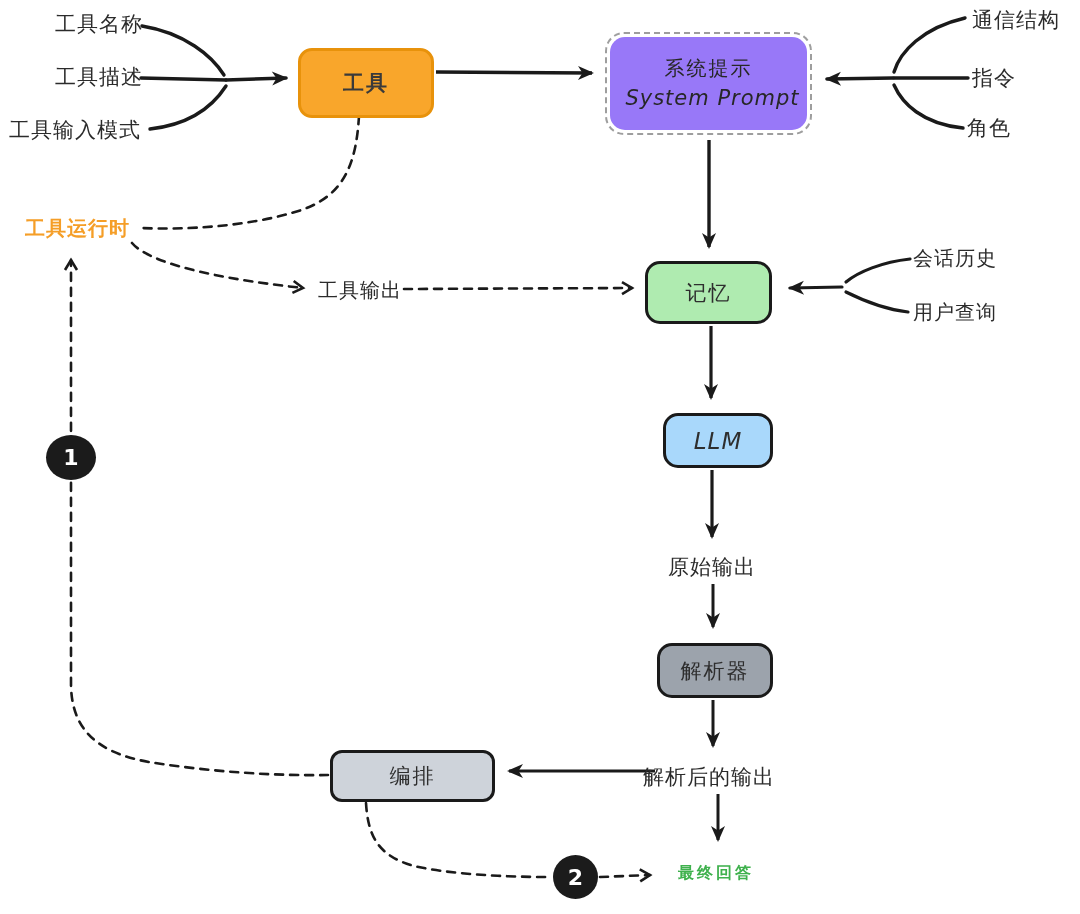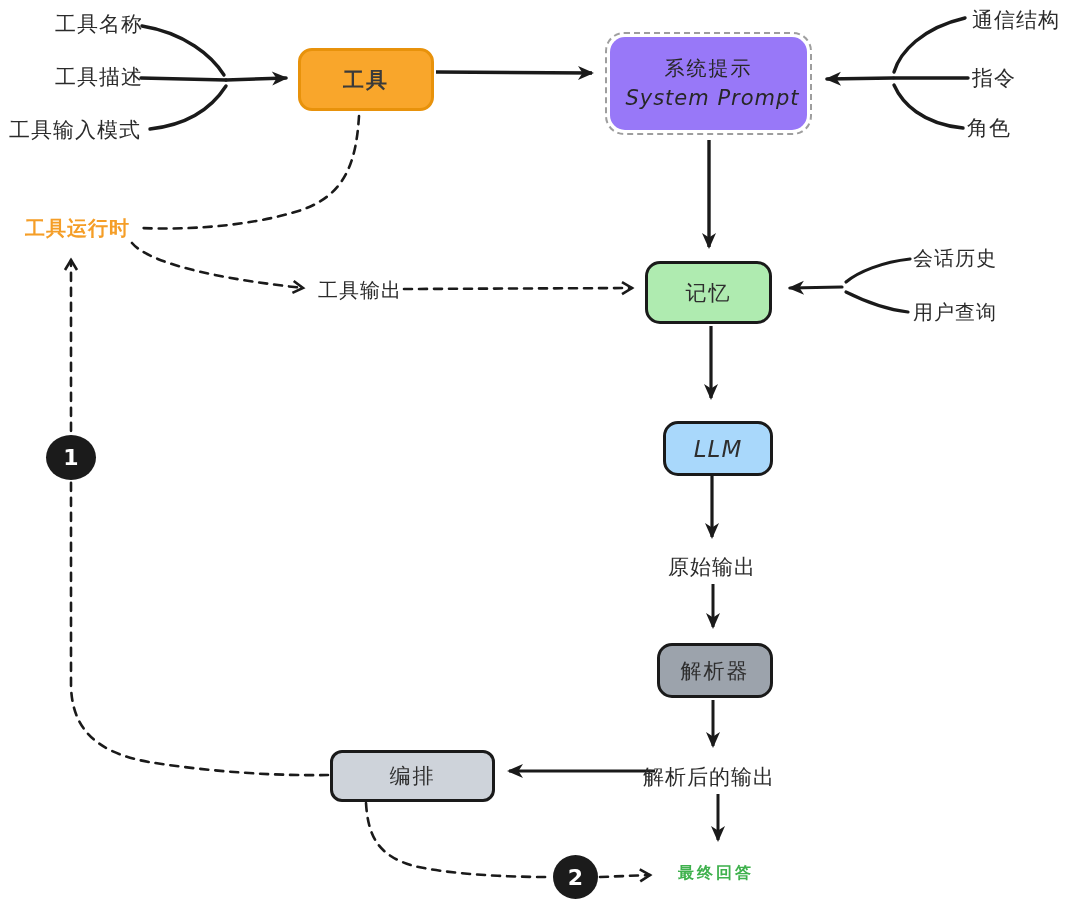--- a/index.html
+++ b/index.html
@@ -15,21 +15,21 @@
   .lbl-orange{color:#F59E27;font-weight:bold;font-size:20px;}
   .lbl-green{color:#3FB14D;font-weight:bold;font-size:16px;letter-spacing:3px;}
   .lbl-flow{font-size:20px;}
   .node{
     position:absolute;display:flex;align-items:center;justify-content:center;
     border:3px solid #1a1a1a;border-radius:15px;font-size:21px;color:#2e2e2e;
     letter-spacing:2px;box-sizing:border-box;
   }
   .node-tool{background:#F9A62B;border-color:#E8920B;border-radius:14px;font-weight:bold;color:#3a3a3a;}
   .node-memory{background:#AFEBB0;}
-  .node-llm{background:#A9D8FB;font-style:italic;font-size:23px;letter-spacing:1px;margin-top:8px;}
+  .node-llm{background:#A9D8FB;font-style:italic;font-size:23px;letter-spacing:1px;}
   .node-parser{background:#9CA3AC;}
   .node-orch{background:#CED3DA;border-radius:12px;}
   .sp-outer{
     position:absolute;border:2px dashed #9E9E9E;border-radius:19px;padding:3px;
     box-sizing:border-box;
   }
   .sp-inner{
     width:100%;height:100%;background:#9878F8;border-radius:15px;
     display:flex;flex-direction:column;align-items:center;justify-content:center;
     color:#272727;font-size:20px;letter-spacing:2px;line-height:1.5;
@@ -101,21 +101,21 @@
   <div class="lbl" style="left:55px;top:66px;">工具描述</div>
   <div class="lbl" style="left:9px;top:119px;">工具输入模式</div>
 
   <div class="lbl" style="left:972px;top:9px;">通信结构</div>
   <div class="lbl" style="left:972px;top:67px;">指令</div>
   <div class="lbl" style="left:967px;top:117px;">角色</div>
 
   <div class="lbl" style="left:913px;top:247px;font-size:20px;">会话历史</div>
   <div class="lbl" style="left:913px;top:301px;font-size:20px;">用户查询</div>
 
-  <div class="node node-tool" style="left:298px;top:48px;width:136px;height:63px;">
+  <div class="node node-tool" style="left:298px;top:48px;width:136px;height:70px;">
     <span>工具</span>
   </div>
 
   <div class="sp-outer" style="left:605px;top:32px;width:207px;height:103px;">
     <div class="sp-inner">
       <div>系统提示</div>
       <div class="sp-en">System Prompt</div>
     </div>
   </div>
 

